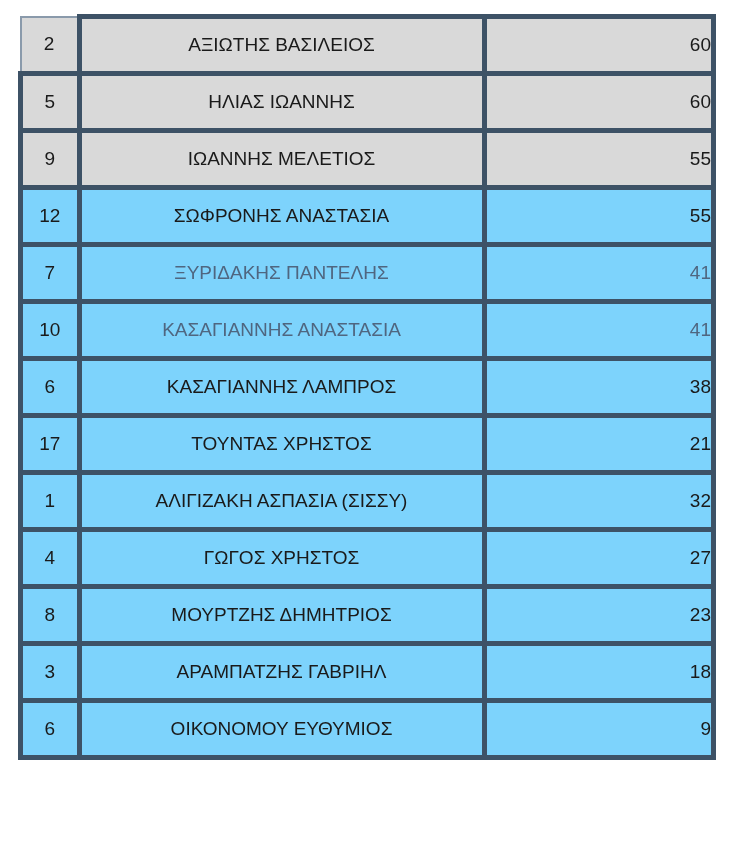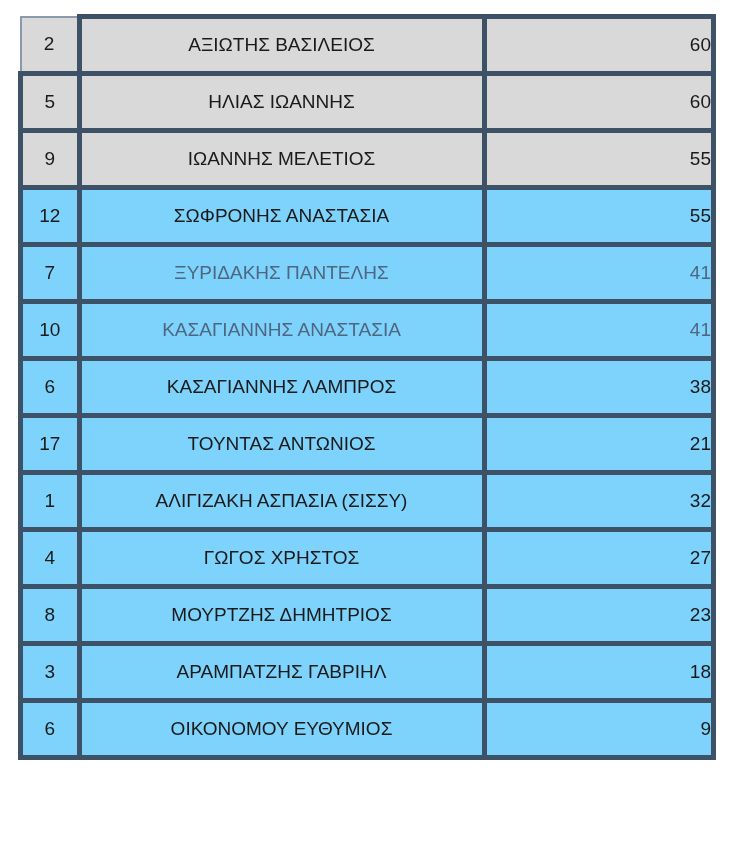--- a/index.html
+++ b/index.html
@@ -76,21 +76,21 @@
         <td class="col-name">ΚΑΣΑΓΙΑΝΝΗΣ ΑΝΑΣΤΑΣΙΑ</td>
         <td class="col-score">41</td>
       </tr>
       <tr class="white">
         <td class="col-num">6</td>
         <td class="col-name">ΚΑΣΑΓΙΑΝΝΗΣ ΛΑΜΠΡΟΣ</td>
         <td class="col-score">38</td>
       </tr>
       <tr class="white">
         <td class="col-num">17</td>
-        <td class="col-name">ΤΟΥΝΤΑΣ ΑΝΤΩΝΙΟΣ</td>
+        <td class="col-name">ΤΟΥΝΤΑΣ ΧΡΗΣΤΟΣ</td>
         <td class="col-score">21</td>
       </tr>
       <tr class="white">
         <td class="col-num">1</td>
         <td class="col-name">ΑΛΙΓΙΖΑΚΗ ΑΣΠΑΣΙΑ (ΣΙΣΣΥ)</td>
         <td class="col-score">32</td>
       </tr>
       <tr class="white">
         <td class="col-num">4</td>
         <td class="col-name">ΓΩΓΟΣ ΧΡΗΣΤΟΣ</td>

